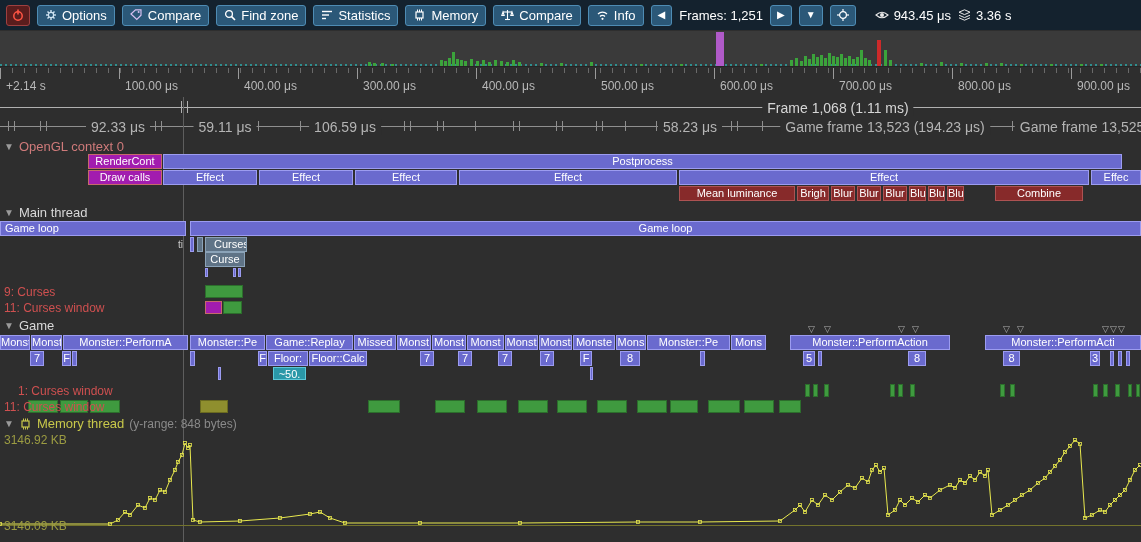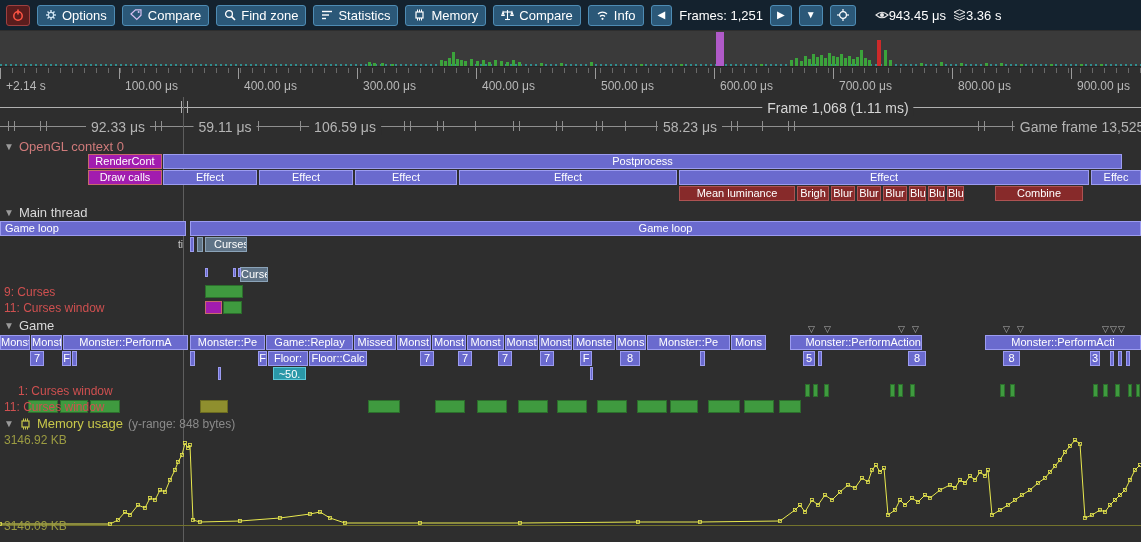--- a/index.html
+++ b/index.html
@@ -10,21 +10,21 @@
   #toolbar{position:absolute;left:0;top:0;width:100%;height:30px;background:#14222e;
            display:flex;align-items:center;gap:7px;padding:0 6px;z-index:5}
   #toolbar-buttons{display:flex;gap:7px;align-items:center}
   .tbtn{display:flex;align-items:center;gap:5px;height:21px;padding:0 7px;background:#2b5878;
         border:1px solid #4e8cb4;border-radius:3px;color:#fff;font-size:13px;
         font-family:"Liberation Sans",sans-serif;cursor:pointer;white-space:nowrap}
   .tbtn-power{background:#5a1d1d;border-color:#9e4040;padding:0 5px}
   .tbtn-sm{padding:0 6px}
   .nav-glyph{font-size:10px;color:#fff;line-height:10px}
   .tb-text{color:#fff;font-size:13px;white-space:nowrap}
-  .tb-stat{display:flex;align-items:center;color:#fff;font-size:13px;white-space:nowrap}
+  .tb-stat{display:flex;align-items:center;gap:5px;color:#fff;font-size:13px;white-space:nowrap}
   
   #histogram{position:absolute;left:0;top:31px;width:100%;height:36px;background:#3a3a3a;
              border-bottom:1px solid #252525}
   #histogram .hbase{position:absolute;left:0;bottom:0;width:100%;height:2px;
              background:repeating-linear-gradient(90deg,#2f8f8f 0 2px,transparent 2px 5px)}
   .hbar{position:absolute;bottom:0}
   
   #ruler{position:absolute;left:0;top:68px;width:100%;height:29px;
          background-image:repeating-linear-gradient(90deg,#6a6a6a 0 1px,transparent 1px 12px);
          background-size:100% 5px;background-repeat:no-repeat}
@@ -317,20 +317,21 @@
       <div class="ftick" style="left: 762px;"></div>
       <div class="ftick" style="left: 788px;"></div>
       <div class="ftick" style="left: 794px;"></div>
       <div class="ftick" style="left: 978px;"></div>
       <div class="ftick" style="left: 984px;"></div>
       <div class="ftick" style="left: 1012px;"></div>
       <div class="flabel" style="left: 118px;">92.33 μs</div>
       <div class="flabel" style="left: 225px;">59.11 μs</div>
       <div class="flabel" style="left: 345px;">106.59 μs</div>
       <div class="flabel" style="left: 690px;">58.23 μs</div>
+      <div class="flabel" style="left: 885px;">Game frame 13,523 (194.23 μs)</div>
       <div class="flabel" style="left: 1082px;">Game frame 13,525</div>
     </div>
 
   <div id="vline"></div>
 
   <div class="sec-hdr hdr-red" style="top:139px">
     <span class="tri">▼</span>
     <span>OpenGL context 0</span>
   </div>
   <div class="sec-hdr hdr-white" style="top:205px">
@@ -347,21 +348,21 @@
       <rect x="3" y="3" width="7" height="6" fill="none" stroke="#c8c84a" stroke-width="1.2"></rect>
       <g stroke="#c8c84a" stroke-width="1">
         <line x1="4.5" y1="0.5" x2="4.5" y2="3"></line>
           <line x1="6.5" y1="0.5" x2="6.5" y2="3"></line>
           <line x1="8.5" y1="0.5" x2="8.5" y2="3"></line>
         <line x1="4.5" y1="9" x2="4.5" y2="11.5"></line>
           <line x1="6.5" y1="9" x2="6.5" y2="11.5"></line>
           <line x1="8.5" y1="9" x2="8.5" y2="11.5"></line>
       </g>
     </svg>
-    <span>Memory usage</span>
+    <span>Memory thread</span>
     <span class="hdr-dim">(y-range: 848 bytes)</span>
   </div>
 
   <svg id="memsvg" width="1141" height="102">
       <line x1="0" x2="1141" y1="92.5" y2="92.5" stroke="#73732c" stroke-width="1"></line>
       <polyline points="0,91 110,91 118,87 125,79 130,82 138,72 145,75 150,65 155,67 160,57 165,59 170,47 175,37 178,29 182,22 185,10 188,15 190,12 193,87 200,89 240,88 280,85 310,81 320,79 330,85 345,90 420,90 520,90 638,89 700,89 780,88 795,77 800,72 805,79 812,67 818,72 825,62 832,67 840,59 848,52 855,55 862,45 868,49 872,37 876,32 880,39 884,35 888,82 895,77 900,67 905,72 912,65 918,69 925,62 930,65 940,57 950,52 955,55 960,47 965,50 970,43 975,47 980,39 985,43 988,37 992,82 1000,77 1008,72 1015,67 1022,62 1030,57 1038,50 1045,45 1050,39 1055,33 1060,27 1065,19 1070,13 1075,7 1080,11 1085,85 1092,82 1100,77 1105,79 1110,72 1115,67 1120,62 1125,57 1130,47 1135,37 1140,32" fill="none" stroke="#e8e84e" stroke-width="1"></polyline>
       <rect x="-1.5" y="89.5" width="3" height="3" fill="none" stroke="#e8e84e" stroke-width="0.8"></rect>
       <rect x="108.5" y="89.5" width="3" height="3" fill="none" stroke="#e8e84e" stroke-width="0.8"></rect>
       <rect x="116.5" y="85.5" width="3" height="3" fill="none" stroke="#e8e84e" stroke-width="0.8"></rect>
       <rect x="123.5" y="77.5" width="3" height="3" fill="none" stroke="#e8e84e" stroke-width="0.8"></rect>
@@ -472,21 +473,21 @@
     <div class="zone z-dred" style="left: 883px; top: 186px; width: 24px; height: 15px;">Blur</div>
     <div class="zone z-dred" style="left: 909px; top: 186px; width: 17px; height: 15px;">Blur</div>
     <div class="zone z-dred" style="left: 928px; top: 186px; width: 17px; height: 15px;">Blur</div>
     <div class="zone z-dred" style="left: 947px; top: 186px; width: 17px; height: 15px;">Blur</div>
     <div class="zone z-dred" style="left: 995px; top: 186px; width: 88px; height: 15px;">Combine</div>
     <div class="zone z-purple" style="left: 0px; top: 221px; width: 186px; height: 15px; text-align: left; padding: 0px 4px;">Game loop</div>
     <div class="zone z-purple" style="left: 190px; top: 221px; width: 951px; height: 15px;">Game loop</div>
     <div class="zone z-purple" style="left: 190px; top: 237px; width: 4px; height: 15px;"></div>
     <div class="zone z-gray" style="left: 197px; top: 237px; width: 6px; height: 15px;"></div>
     <div class="zone z-gray" style="left: 205px; top: 237px; width: 42px; height: 15px; padding-left: 8px;">Curses</div>
-    <div class="zone z-gray" style="left: 205px; top: 267px; width: 28px; height: 15px; margin-left: 35px;">Curse</div>
+    <div class="zone z-gray" style="left: 205px; top: 252px; width: 40px; height: 15px;">Curse</div>
     <div class="zone z-purple" style="left: 205px; top: 268px; width: 3px; height: 9px;"></div>
     <div class="zone z-purple" style="left: 233px; top: 268px; width: 3px; height: 9px;"></div>
     <div class="zone z-purple" style="left: 238px; top: 268px; width: 3px; height: 9px;"></div>
     <div class="zone z-green" style="left: 205px; top: 285px; width: 38px; height: 13px;"></div>
     <div class="zone z-red" style="left: 205px; top: 301px; width: 17px; height: 13px;"></div>
     <div class="zone z-green" style="left: 223px; top: 301px; width: 19px; height: 13px;"></div>
     <div class="zone z-purple" style="left: 0px; top: 335px; width: 30px; height: 15px;">Monste</div>
     <div class="zone z-purple" style="left: 31px; top: 335px; width: 31px; height: 15px;">Monste</div>
     <div class="zone z-purple" style="left: 63px; top: 335px; width: 125px; height: 15px;">Monster::PerformA</div>
     <div class="zone z-purple" style="left: 190px; top: 335px; width: 75px; height: 15px;">Monster::Pe</div>
@@ -494,21 +495,21 @@
     <div class="zone z-purple" style="left: 354px; top: 335px; width: 42px; height: 15px;">Missed</div>
     <div class="zone z-purple" style="left: 397px; top: 335px; width: 34px; height: 15px;">Monst</div>
     <div class="zone z-purple" style="left: 432px; top: 335px; width: 34px; height: 15px;">Monst</div>
     <div class="zone z-purple" style="left: 467px; top: 335px; width: 37px; height: 15px;">Monst</div>
     <div class="zone z-purple" style="left: 505px; top: 335px; width: 33px; height: 15px;">Monst</div>
     <div class="zone z-purple" style="left: 539px; top: 335px; width: 33px; height: 15px;">Monst</div>
     <div class="zone z-purple" style="left: 573px; top: 335px; width: 42px; height: 15px;">Monste</div>
     <div class="zone z-purple" style="left: 616px; top: 335px; width: 30px; height: 15px;">Mons</div>
     <div class="zone z-purple" style="left: 647px; top: 335px; width: 83px; height: 15px;">Monster::Pe</div>
     <div class="zone z-purple" style="left: 731px; top: 335px; width: 35px; height: 15px;">Mons</div>
-    <div class="zone z-purple" style="left: 790px; top: 335px; width: 132px; height: 15px; text-align: right;">Monster::PerformAction</div>
+    <div class="zone z-purple" style="left: 790px; top: 335px; width: 160px; height: 15px;">Monster::PerformAction</div>
     <div class="zone z-purple" style="left: 985px; top: 335px; width: 156px; height: 15px;">Monster::PerformActi</div>
     <div class="zone z-purple" style="left: 30px; top: 351px; width: 14px; height: 15px;">7</div>
     <div class="zone z-purple" style="left: 62px; top: 351px; width: 9px; height: 15px;">F</div>
     <div class="zone z-purple" style="left: 72px; top: 351px; width: 5px; height: 15px;"></div>
     <div class="zone z-purple" style="left: 190px; top: 351px; width: 5px; height: 15px;"></div>
     <div class="zone z-purple" style="left: 258px; top: 351px; width: 9px; height: 15px;">F</div>
     <div class="zone z-purple" style="left: 268px; top: 351px; width: 40px; height: 15px;">Floor:</div>
     <div class="zone z-purple" style="left: 309px; top: 351px; width: 58px; height: 15px;">Floor::Calc</div>
     <div class="zone z-purple" style="left: 420px; top: 351px; width: 14px; height: 15px;">7</div>
     <div class="zone z-purple" style="left: 458px; top: 351px; width: 14px; height: 15px;">7</div>

